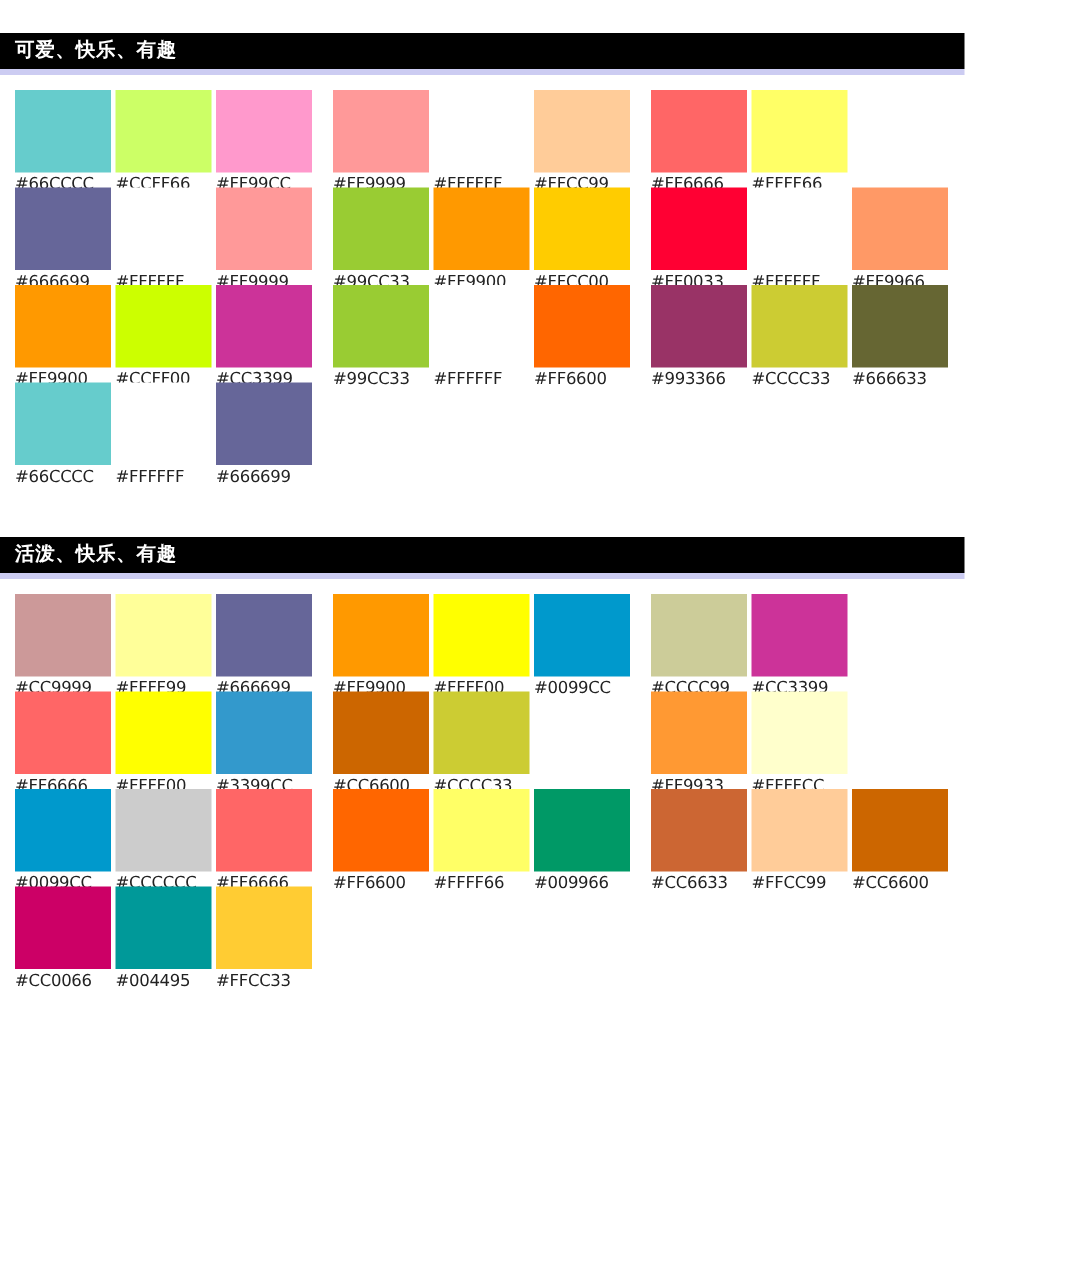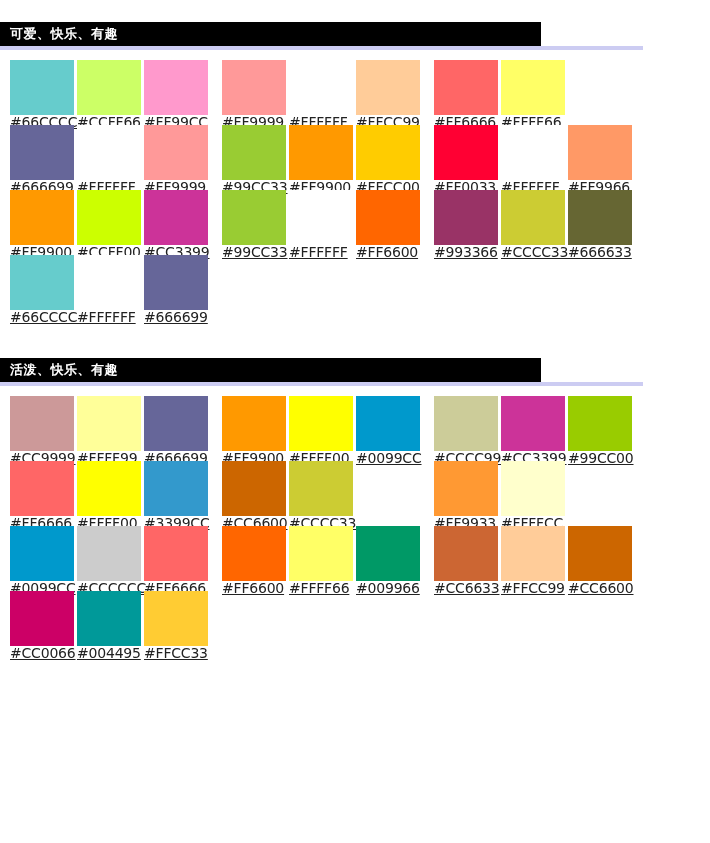--- a/index.html
+++ b/index.html
@@ -17,21 +17,21 @@
     position: relative;
     width: 710px;
     height: 843px;
   }
 
   
   .section {
     padding: 0;
   }
   .section-header-wrap {
-    width: 541px;
+    width: 643px;
   }
   .section-header {
     background: #000000;
     color: #FFFFFF;
     font-size: 13px;
     font-weight: bold;
     line-height: 24px;
     height: 24px;
     padding: 0 0 0 10px;
     letter-spacing: 0.5px;
@@ -70,27 +70,26 @@
   }
   .swatch {
     height: 55px;
     width: 64px;
     display: block;
   }
   .swatch.blank {
     background: #FFFFFF;
   }
   .label {
-    font-size: 14px;
+    font-size: 11px;
     line-height: 15px;
     color: #222222;
     font-family: "DejaVu Sans", "Liberation Sans", sans-serif;
     letter-spacing: -0.2px;
     white-space: nowrap;
-    text-decoration: underline;
   }
 
   .section-gap {
     height: 38px;
   }
   .top-gap {
     height: 22px;
   }
 </style>
 </head>
@@ -289,24 +288,20 @@
             </div>
             <div class="group">
               <div class="cell">
                 <div class="swatch" style="background: rgb(204, 204, 153);"></div>
                 <div class="label">#CCCC99</div>
               </div>
               <div class="cell">
                 <div class="swatch" style="background: rgb(204, 51, 153);"></div>
                 <div class="label">#CC3399</div>
               </div>
-              <div class="cell">
-                <div class="swatch" style="background: rgb(153, 204, 0);"></div>
-                <div class="label">#99CC00</div>
-              </div>
             </div>
           </div>
           <div class="row">
             <div class="group">
               <div class="cell">
                 <div class="swatch" style="background: rgb(255, 102, 102);"></div>
                 <div class="label">#FF6666</div>
               </div>
               <div class="cell">
                 <div class="swatch" style="background: rgb(255, 255, 0);"></div>

